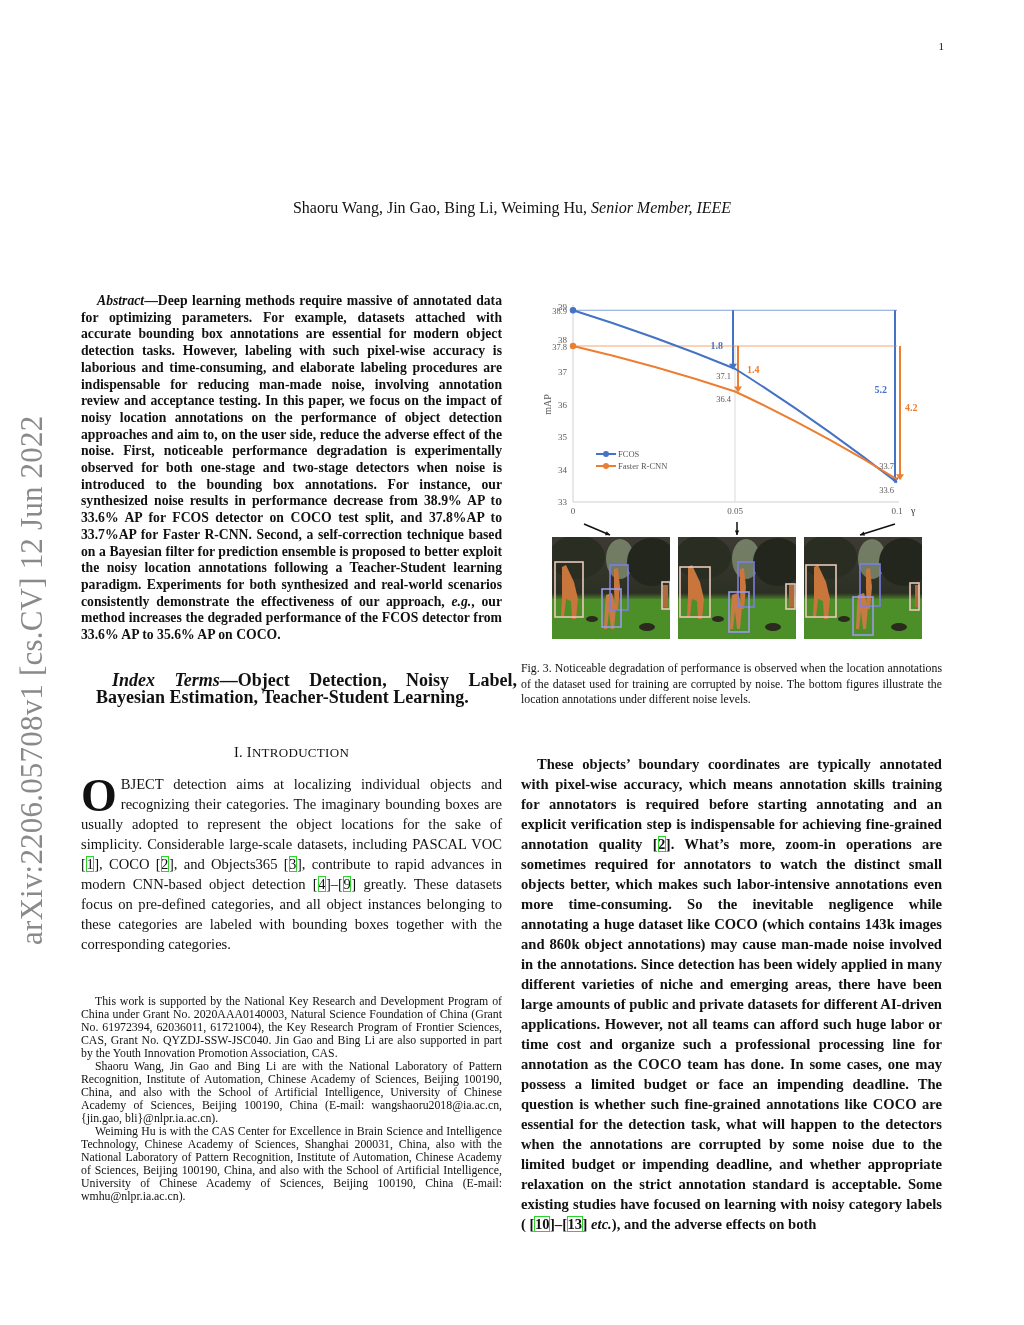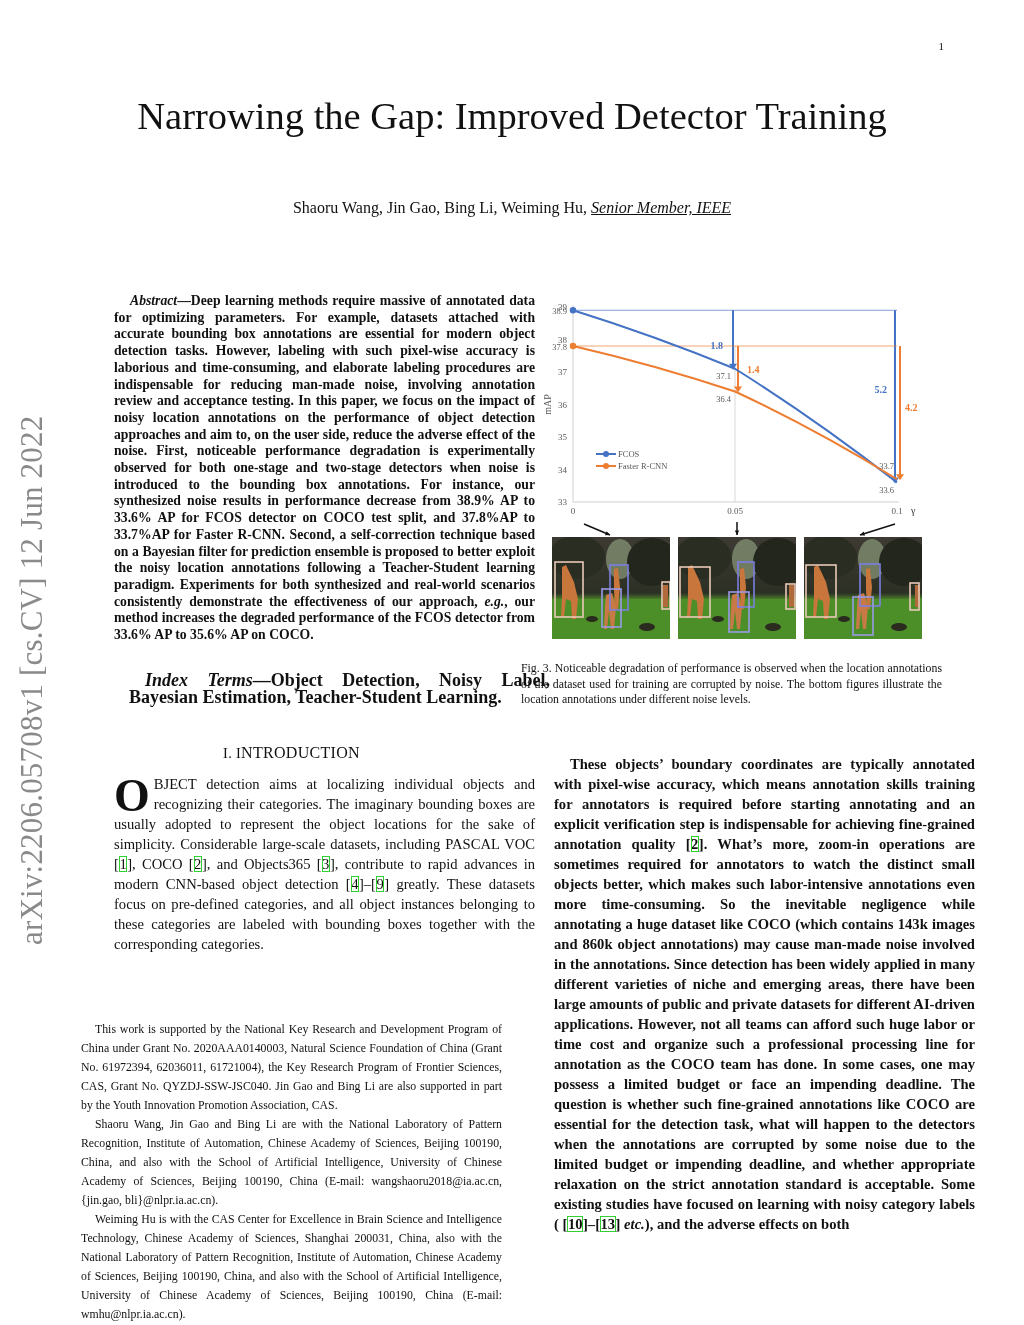--- a/index.html
+++ b/index.html
@@ -2,50 +2,49 @@
 <html><head>
 <meta charset="utf-8">
 <style>
   html, body { margin: 0; padding: 0; background: #ffffff; }
   body { width: 1024px; height: 1325px; position: relative; overflow: hidden;
          font-family: "Liberation Serif", "DejaVu Serif", serif; color: #111; }
   .abs { position: absolute; }
   #page-number { right: 80px; top: 40px; font-size: 11px; }
   #title { left: 0; width: 1024px; top: 92px; text-align: center; font-size: 38.5px; line-height: 48px; }
   #authors { left: 0; width: 1024px; top: 199px; text-align: center; font-size: 16px; }
-  #authors i { font-style: italic; text-decoration: underline; }
+  #authors i { font-style: italic; }
   #arxiv { left: 14px; top: 945px; transform-origin: 0 0; transform: rotate(-90deg);
            font-size: 31px; color: #8a8a8a; white-space: nowrap; letter-spacing: 0.2px; }
-  .col { width: 421px; font-size: 14.6px; line-height: 20px; text-align: justify; margin-left: 33px; }
+  .col { width: 421px; font-size: 14.6px; line-height: 20px; text-align: justify; }
   #abstract { left: 81px; top: 293px; font-weight: bold; font-size: 13.7px; line-height: 16.7px; text-indent: 16px; }
   #abstract i, #index-terms i { font-weight: bold; font-style: italic; }
   #index-terms { left: 96px; top: 672px; font-weight: bold; font-size: 18px; line-height: 16.7px; text-indent: 16px; }
   #section-heading { left: 81px; width: 421px; top: 744px; text-align: center; font-size: 14.4px; letter-spacing: 0.3px; }
-  .sc { font-size: 16px; }
+  .sc { font-size: 13px; }
   #intro-p1 { left: 81px; top: 774px; }
   .dropcap { float: left; font-size: 46px; line-height: 36px; font-weight: bold; margin: 4px 4px 0 0; font-family: "Liberation Serif", serif; }
   .cite { outline: 1.5px solid #2fd12f; outline-offset: -1px; padding: 0 0.5px; }
-  #footnote { left: 81px; top: 995px; width: 421px; font-size: 11.8px; line-height: 19px; text-align: justify; margin-top: 25px; }
+  #footnote { left: 81px; top: 995px; width: 421px; font-size: 11.8px; line-height: 13px; text-align: justify; }
   #footnote p { margin: 0; text-indent: 14px; }
   #right-p1 { left: 521px; top: 754px; text-indent: 16px; font-weight: bold; }
   #fig-caption { left: 521px; top: 661px; width: 421px; font-size: 11.8px; line-height: 15.6px; text-align: justify; }
   #chart { left: 530px; top: 292px; }
   #photos { left: 552px; top: 520px; }
   .photo { position: absolute; width: 118px; height: 102px; overflow: hidden; }
   p { margin: 0; }
 </style>
 </head>
 <body>
 
 <div class="abs" id="page-number">1</div>
 
 <div class="abs" id="arxiv">arXiv:2206.05708v1  [cs.CV]  12 Jun 2022</div>
 
 <div class="abs" id="title">
-  <div>Narrowing the Gap: Improved Detector Training</div>
 </div>
 
 <div class="abs" id="authors">
   <span>Shaoru Wang, Jin Gao, Bing Li, Weiming Hu,</span>
   <i>Senior Member, IEEE</i>
 </div>
 
 <div class="abs col" id="abstract">
   <i>Abstract</i><span>—Deep learning methods require massive of annotated data for optimizing parameters. For example, datasets attached with accurate bounding box annotations are essential for modern object detection tasks. However, labeling with such pixel-wise accuracy is laborious and time-consuming, and elaborate labeling procedures are indispensable for reducing man-made noise, involving annotation review and acceptance testing. In this paper, we focus on the impact of noisy location annotations on the performance of object detection approaches and aim to, on the user side, reduce the adverse effect of the noise. First, noticeable performance degradation is experimentally observed for both one-stage and two-stage detectors when noise is introduced to the bounding box annotations. For instance, our synthesized noise results in performance decrease from 38.9% AP to 33.6% AP for FCOS detector on COCO test split, and 37.8%AP to 33.7%AP for Faster R-CNN. Second, a self-correction technique based on a Bayesian filter for prediction ensemble is proposed to better exploit the noisy location annotations following a Teacher-Student learning paradigm. Experiments for both synthesized and real-world scenarios consistently demonstrate the effectiveness of our approach, </span><i>e.g.</i><span>, our method increases the degraded performance of the FCOS detector from 33.6% AP to 35.6% AP on COCO.</span>
 </div>

